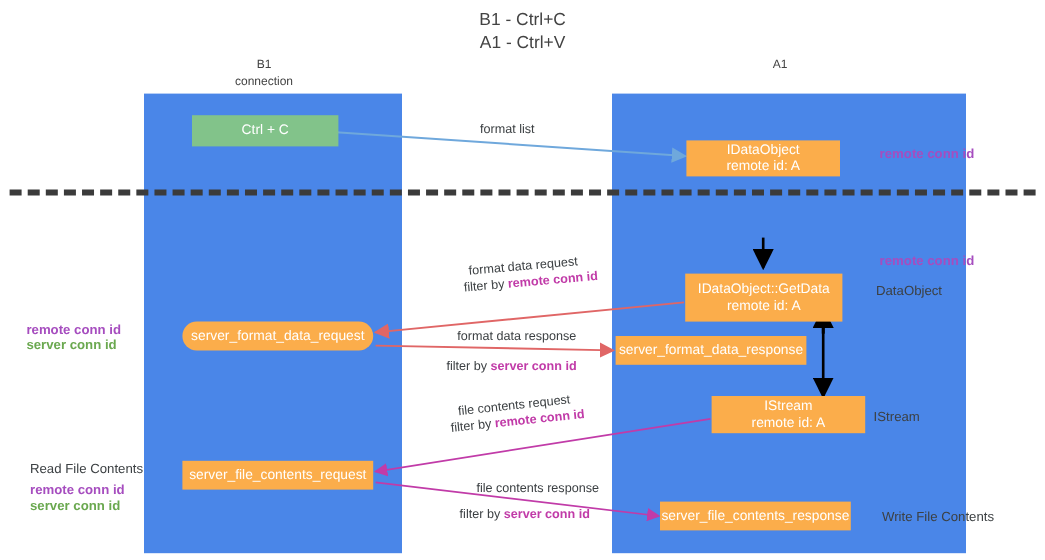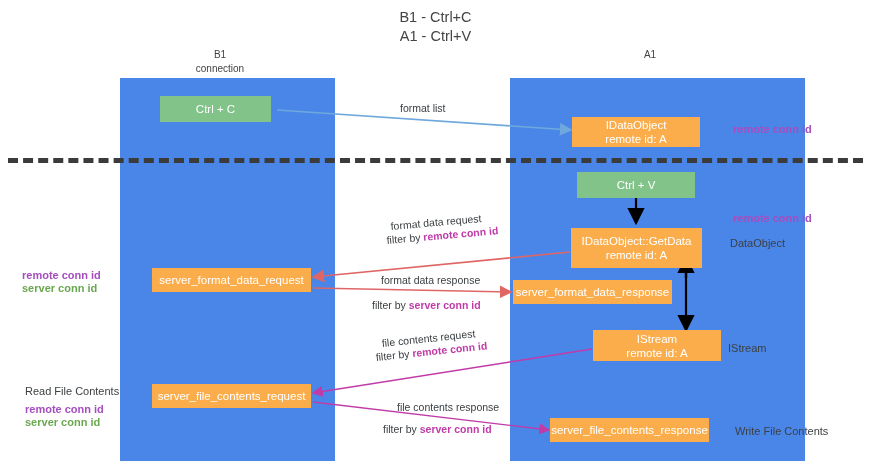--- a/index.html
+++ b/index.html
@@ -158,39 +158,36 @@
     <path d="M686,278 L686,258" stroke="#000000" stroke-width="2.2" fill="none" marker-end="url(#ah-black)"></path>
     <path d="M686,278 L686,258" stroke="#000000" stroke-width="2.2" fill="none"></path>
 
     <path d="M686,258 L686,330" stroke="#000000" stroke-width="2.2" fill="none" marker-end="url(#ah-black)"></path>
 
     <path d="M592,349 L313,393" stroke="#c13ba8" stroke-width="1.4" fill="none" marker-end="url(#ah-magenta)"></path>
 
     <path d="M313,402 L549,430" stroke="#c13ba8" stroke-width="1.4" fill="none" marker-end="url(#ah-magenta)"></path>
   </svg>
 
-  <div class="node green" style="left:160px; top:96px; width:111px; height:26px;text-align:right;">
+  <div class="node green" style="left:160px; top:96px; width:122px; height:26px;text-align:right;">
     <span>Ctrl + C</span>
   </div>
 
   <div class="node orange" style="left:572px; top:117px; width:128px; height:30px;">
     <span>IDataObject</span>
     <span class="sub">remote id: A</span>
   </div>
 
-  <div class="node green" style="left:577px; top:172px; width:118px; height:26px;">
-    <span>Ctrl + V</span>
-  </div>
 
   <div class="node orange" style="left:571px; top:228px; width:131px; height:40px;">
     <span>IDataObject::GetData</span>
     <span class="sub">remote id: A</span>
   </div>
 
-  <div class="node orange" style="left:152px; top:268px; width:159px; height:24px;">
+  <div class="node orange" style="left:152px; top:268px; width:159px; height:24px;border-radius:12px;">
     <span>server_format_data_request</span>
   </div>
 
   <div class="node orange" style="left:513px; top:280px; width:159px; height:24px;">
     <span>server_format_data_response</span>
   </div>
 
   <div class="node orange" style="left:593px; top:330px; width:128px; height:31px;">
     <span>IStream</span>
     <span class="sub">remote id: A</span>

